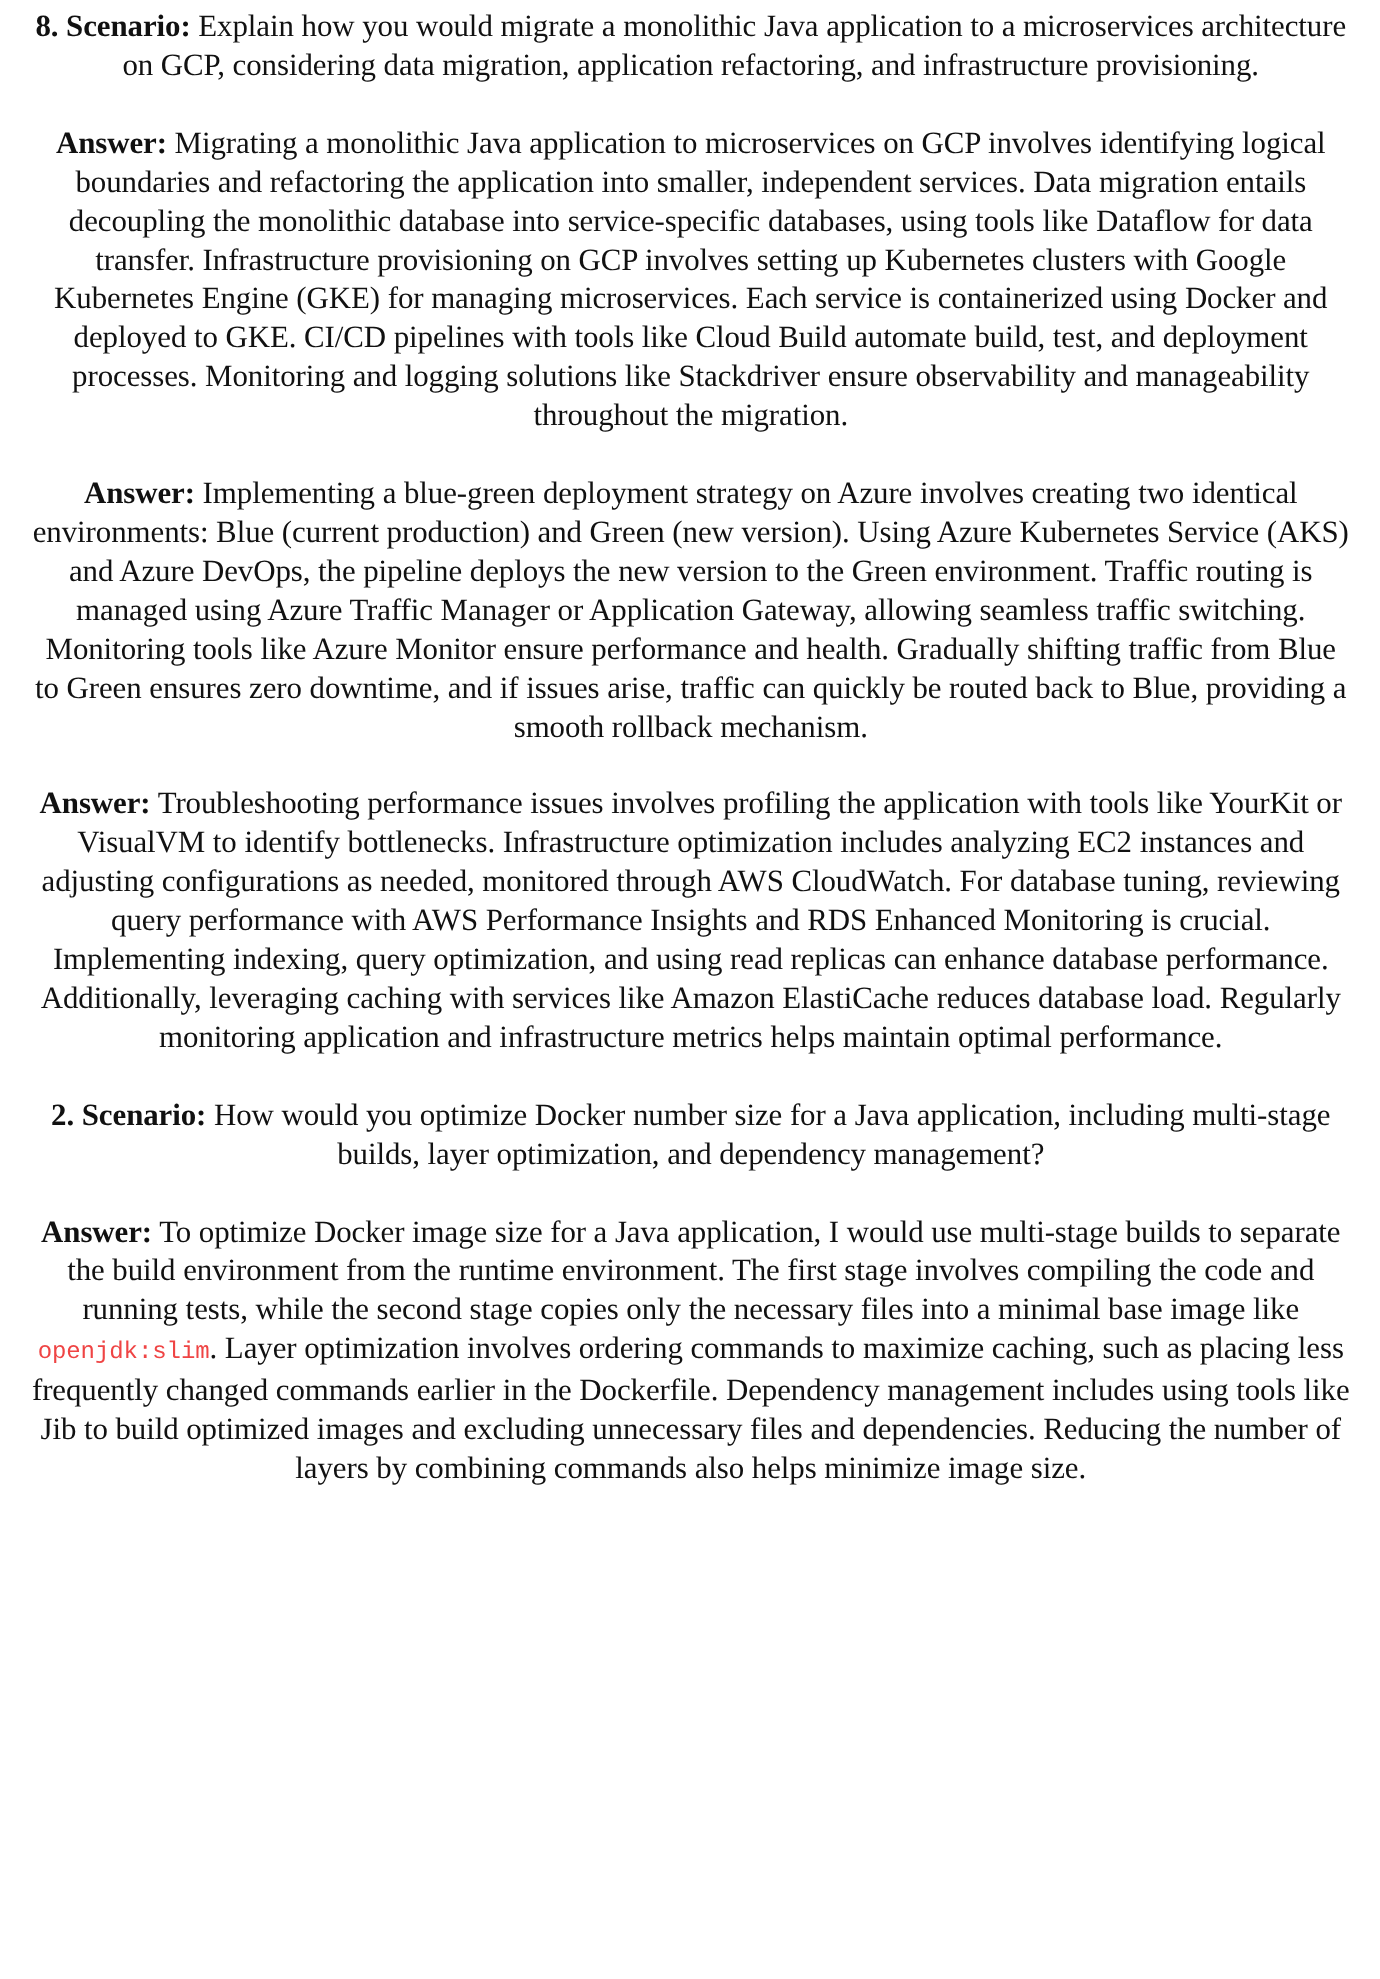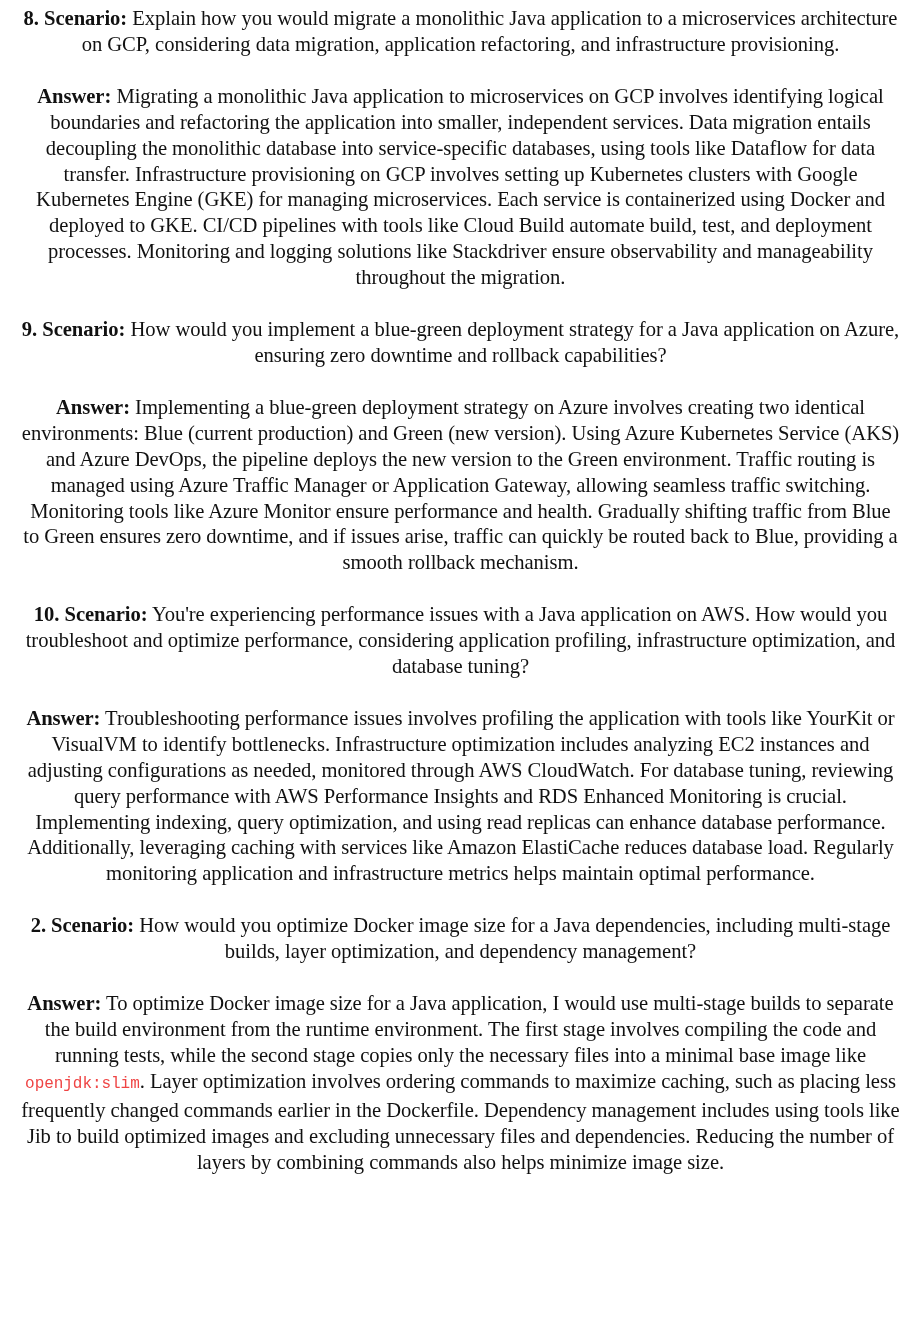--- a/index.html
+++ b/index.html
@@ -24,22 +24,20 @@
   }
 </style>
 </head>
 <body>
 
 <div class="page">
 
   <p class="para"><span class="label">8. Scenario:</span><span> Explain how you would migrate a monolithic Java application to a microservices architecture on GCP, considering data migration, application refactoring, and infrastructure provisioning.</span></p>
   <p class="para"><span class="label">Answer:</span><span> Migrating a monolithic Java application to microservices on GCP involves identifying logical boundaries and refactoring the application into smaller, independent services. Data migration entails decoupling the monolithic database into service-specific databases, using tools like Dataflow for data transfer. Infrastructure provisioning on GCP involves setting up Kubernetes clusters with Google Kubernetes Engine (GKE) for managing microservices. Each service is containerized using Docker and deployed to GKE. CI/CD pipelines with tools like Cloud Build automate build, test, and deployment processes. Monitoring and logging solutions like Stackdriver ensure observability and manageability throughout the migration.</span></p>
 
-  <p class="para"><span class="label">9. Scenario:</span><span> How would you implement a blue-green deployment strategy for a Java application on Azure, ensuring zero downtime and rollback capabilities?</span></p>
   <p class="para"><span class="label">Answer:</span><span> Implementing a blue-green deployment strategy on Azure involves creating two identical environments: Blue (current production) and Green (new version). Using Azure Kubernetes Service (AKS) and Azure DevOps, the pipeline deploys the new version to the Green environment. Traffic routing is managed using Azure Traffic Manager or Application Gateway, allowing seamless traffic switching. Monitoring tools like Azure Monitor ensure performance and health. Gradually shifting traffic from Blue to Green ensures zero downtime, and if issues arise, traffic can quickly be routed back to Blue, providing a smooth rollback mechanism.</span></p>
 
-  <p class="para"><span class="label">10. Scenario:</span><span> You're experiencing performance issues with a Java application on AWS. How would you troubleshoot and optimize performance, considering application profiling, infrastructure optimization, and database tuning?</span></p>
   <p class="para"><span class="label">Answer:</span><span> Troubleshooting performance issues involves profiling the application with tools like YourKit or VisualVM to identify bottlenecks. Infrastructure optimization includes analyzing EC2 instances and adjusting configurations as needed, monitored through AWS CloudWatch. For database tuning, reviewing query performance with AWS Performance Insights and RDS Enhanced Monitoring is crucial. Implementing indexing, query optimization, and using read replicas can enhance database performance. Additionally, leveraging caching with services like Amazon ElastiCache reduces database load. Regularly monitoring application and infrastructure metrics helps maintain optimal performance.</span></p>
 
-  <p class="para"><span class="label">2. Scenario:</span><span> How would you optimize Docker image size for a Java dependencies, including multi-stage builds, layer optimization, and dependency management?</span></p>
+  <p class="para"><span class="label">2. Scenario:</span><span> How would you optimize Docker number size for a Java application, including multi-stage builds, layer optimization, and dependency management?</span></p>
   <p class="para"><span class="label">Answer:</span><span> To optimize Docker image size for a Java application, I would use multi-stage builds to separate the build environment from the runtime environment. The first stage involves compiling the code and running tests, while the second stage copies only the necessary files into a minimal base image like </span><code class="mono">openjdk:slim</code><span>. Layer optimization involves ordering commands to maximize caching, such as placing less frequently changed commands earlier in the Dockerfile. Dependency management includes using tools like Jib to build optimized images and excluding unnecessary files and dependencies. Reducing the number of layers by combining commands also helps minimize image size.</span></p>
 
 </div>
 
 </body></html>

